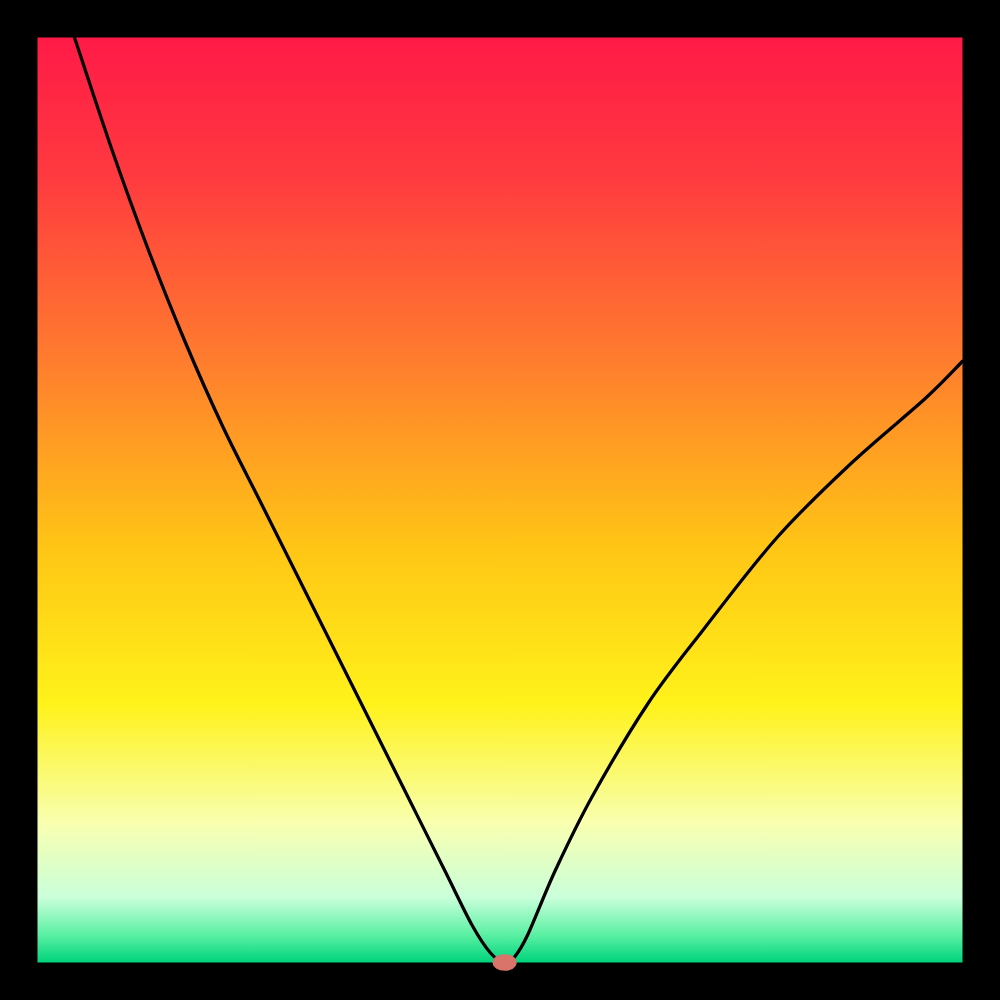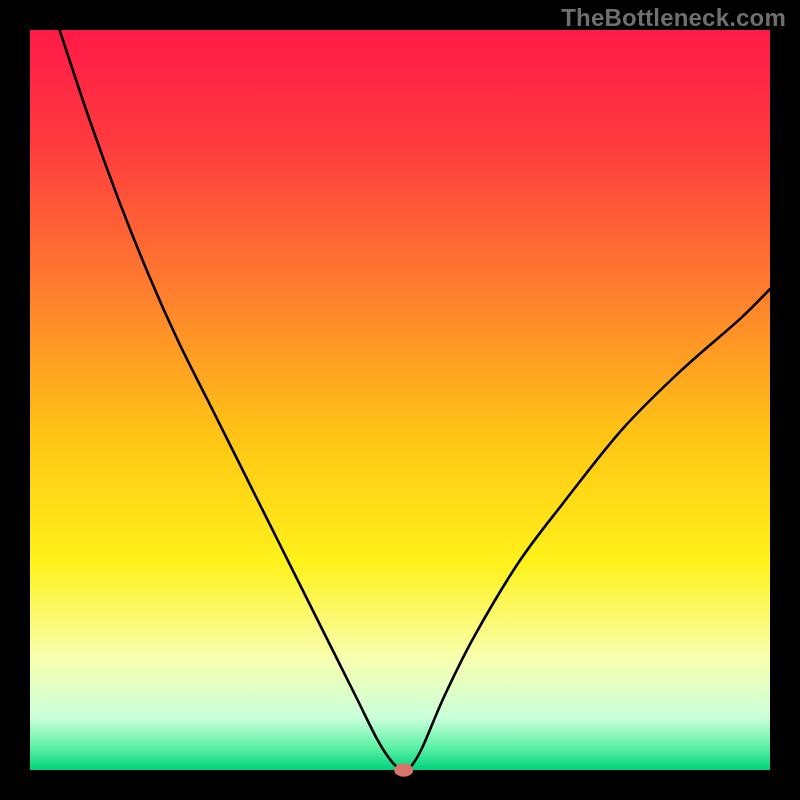--- a/index.html
+++ b/index.html
@@ -30,21 +30,20 @@
     display: block;
     position: absolute;
     top: 0;
     left: 0;
   }
 </style>
 </head>
 <body>
 
 <div class="container">
-  <div class="watermark">TheBottleneck.com</div>
   <svg id="chart-svg" width="800" height="800" viewBox="0 0 800 800">
       <defs>
         <linearGradient id="bg-grad" x1="0" y1="0" x2="0" y2="1">
           <stop offset="0%" stop-color="#ff1a47"></stop>
           <stop offset="15%" stop-color="#ff3a3f"></stop>
           <stop offset="35%" stop-color="#ff7d2e"></stop>
           <stop offset="55.00000000000001%" stop-color="#ffc515"></stop>
           <stop offset="72%" stop-color="#fff21a"></stop>
           <stop offset="85%" stop-color="#f8ffb0"></stop>
           <stop offset="93%" stop-color="#c9ffda"></stop>

